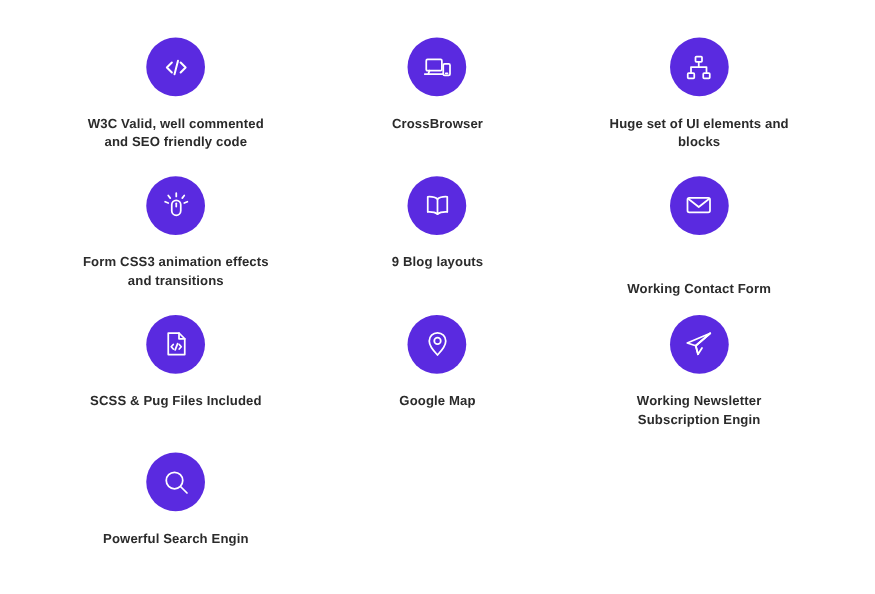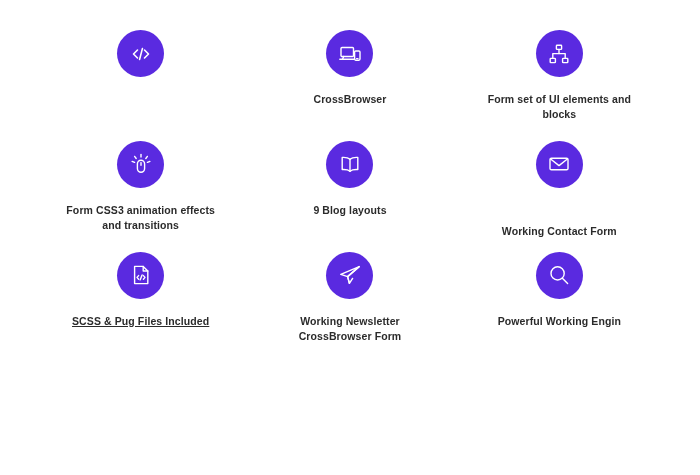--- a/index.html
+++ b/index.html
@@ -81,20 +81,21 @@
     <div class="feature-card col-1">
       <div class="feature-icon-circle" style="background: rgb(90, 42, 224);">
         <span>
           <svg width="24" height="24" viewBox="0 0 24 24" fill="none" stroke="#ffffff" stroke-width="1.6" stroke-linecap="round" stroke-linejoin="round">
             <polyline points="8.5,8 4.5,12 8.5,16"></polyline>
             <polyline points="15.5,8 19.5,12 15.5,16"></polyline>
             <line x1="13.4" y1="6.6" x2="10.6" y2="17.4"></line>
           </svg>
         </span>
       </div>
+      <div class="feature-label" style="color: rgb(43, 43, 43);">W3C Valid, well commented and SEO friendly code</div>
     </div>
 
     <div class="feature-card col-2">
       <div class="feature-icon-circle" style="background: rgb(90, 42, 224);">
         <span>
           <svg width="24" height="24" viewBox="0 0 24 24" fill="none" stroke="#ffffff" stroke-width="1.4" stroke-linecap="round" stroke-linejoin="round">
             <rect x="3" y="5.5" width="12.5" height="9" rx="1"></rect>
             <path d="M1.8 17.2 H16.8"></path>
             <path d="M5.6 14.5 L4.6 17.2"></path>
             <rect x="16.6" y="9" width="5.4" height="9.2" rx="1.1" fill="#5a2ae0"></rect>
@@ -110,21 +111,21 @@
         <span>
           <svg width="24" height="24" viewBox="0 0 24 24" fill="none" stroke="#ffffff" stroke-width="1.4" stroke-linecap="round" stroke-linejoin="round">
             <rect x="9.4" y="3.2" width="5.2" height="4.2" rx="0.7"></rect>
             <rect x="3.2" y="16.4" width="5.2" height="4.2" rx="0.7"></rect>
             <rect x="15.6" y="16.4" width="5.2" height="4.2" rx="0.7"></rect>
             <line x1="12" y1="7.4" x2="12" y2="11.6"></line>
             <path d="M5.8 16.4 V11.6 H18.2 V16.4"></path>
           </svg>
         </span>
       </div>
-      <div class="feature-label" style="color: rgb(43, 43, 43);">Form set of UI elements and blocks</div>
+      <div class="feature-label" style="color: rgb(43, 43, 43);">Huge set of UI elements and blocks</div>
     </div>
 
     <div class="feature-card col-1">
       <div class="feature-icon-circle" style="background: rgb(90, 42, 224);">
         <span>
           <svg width="24" height="24" viewBox="0 0 24 24" fill="none" stroke="#ffffff" stroke-width="1.4" stroke-linecap="round" stroke-linejoin="round">
             <rect x="8.4" y="8.2" width="7.2" height="12" rx="3.6"></rect>
             <line x1="12" y1="10.6" x2="12" y2="13.2"></line>
             <line x1="12" y1="2.4" x2="12" y2="5.1"></line>
             <line x1="5.6" y1="4.4" x2="7.2" y2="6.5"></line>
@@ -168,44 +169,55 @@
         <span>
           <svg width="24" height="24" viewBox="0 0 24 24" fill="none" stroke="#ffffff" stroke-width="1.4" stroke-linecap="round" stroke-linejoin="round">
             <path d="M5.6 3.4 H14.2 L18.8 8 V20.6 H5.6 Z"></path>
             <polyline points="14.2,3.4 14.2,8 18.8,8"></polyline>
             <polyline points="9.6,12.6 8,14.4 9.6,16.2"></polyline>
             <polyline points="14.4,12.6 16,14.4 14.4,16.2"></polyline>
             <line x1="13.1" y1="11.9" x2="11.1" y2="16.9"></line>
           </svg>
         </span>
       </div>
-      <div class="feature-label" style="color: rgb(43, 43, 43); text-decoration: underline;">SCSS &amp; Pug Files Included</div>
-    </div>
-
-
+      <div class="feature-label" style="color: rgb(43, 43, 43);">SCSS &amp; Pug Files Included</div>
+    </div>
+
+
+    <div class="feature-card col-1">
+      <div class="feature-icon-circle" style="background: rgb(90, 42, 224);">
+        <span>
+          <svg width="24" height="24" viewBox="0 0 24 24" fill="none" stroke="#ffffff" stroke-width="1.4" stroke-linecap="round" stroke-linejoin="round">
+            <path d="M12 21 C12 21 18.6 14.2 18.6 9.8 C18.6 6.1 15.7 3.2 12 3.2 C8.3 3.2 5.4 6.1 5.4 9.8 C5.4 14.2 12 21 12 21 Z"></path>
+            <circle cx="12" cy="9.7" r="2.6"></circle>
+          </svg>
+        </span>
+      </div>
+      <div class="feature-label" style="color: rgb(43, 43, 43);">Google Map</div>
+    </div>
 
     <div class="feature-card col-2">
       <div class="feature-icon-circle" style="background: rgb(90, 42, 224);">
         <span>
           <svg width="24" height="24" viewBox="0 0 24 24" fill="none" stroke="#ffffff" stroke-width="1.4" stroke-linecap="round" stroke-linejoin="round">
             <path d="M21.2 3.6 L2.8 11.4 L9.6 13.6 L21.2 3.6 Z"></path>
             <path d="M21.2 3.6 L9.6 13.6 L11.4 20.4 L14.6 15.4"></path>
             <path d="M9.6 13.6 L11.4 20.4"></path>
           </svg>
         </span>
       </div>
-      <div class="feature-label" style="color: rgb(43, 43, 43);">Working Newsletter CrossBrowser Form</div>
+      <div class="feature-label" style="color: rgb(43, 43, 43);">Working Newsletter Subscription Engin</div>
     </div>
 
     <div class="feature-card col-3">
       <div class="feature-icon-circle" style="background: rgb(90, 42, 224);">
         <span>
           <svg width="24" height="24" viewBox="0 0 24 24" fill="none" stroke="#ffffff" stroke-width="1.4" stroke-linecap="round" stroke-linejoin="round">
             <circle cx="10.6" cy="10.4" r="6.6"></circle>
             <line x1="15.4" y1="15.2" x2="20.6" y2="20.4"></line>
           </svg>
         </span>
       </div>
-      <div class="feature-label" style="color: rgb(43, 43, 43);">Powerful Working Engin</div>
+      <div class="feature-label" style="color: rgb(43, 43, 43);">Powerful Search Engin</div>
     </div>
 
   </div>
 </section>
 
 </body></html>

